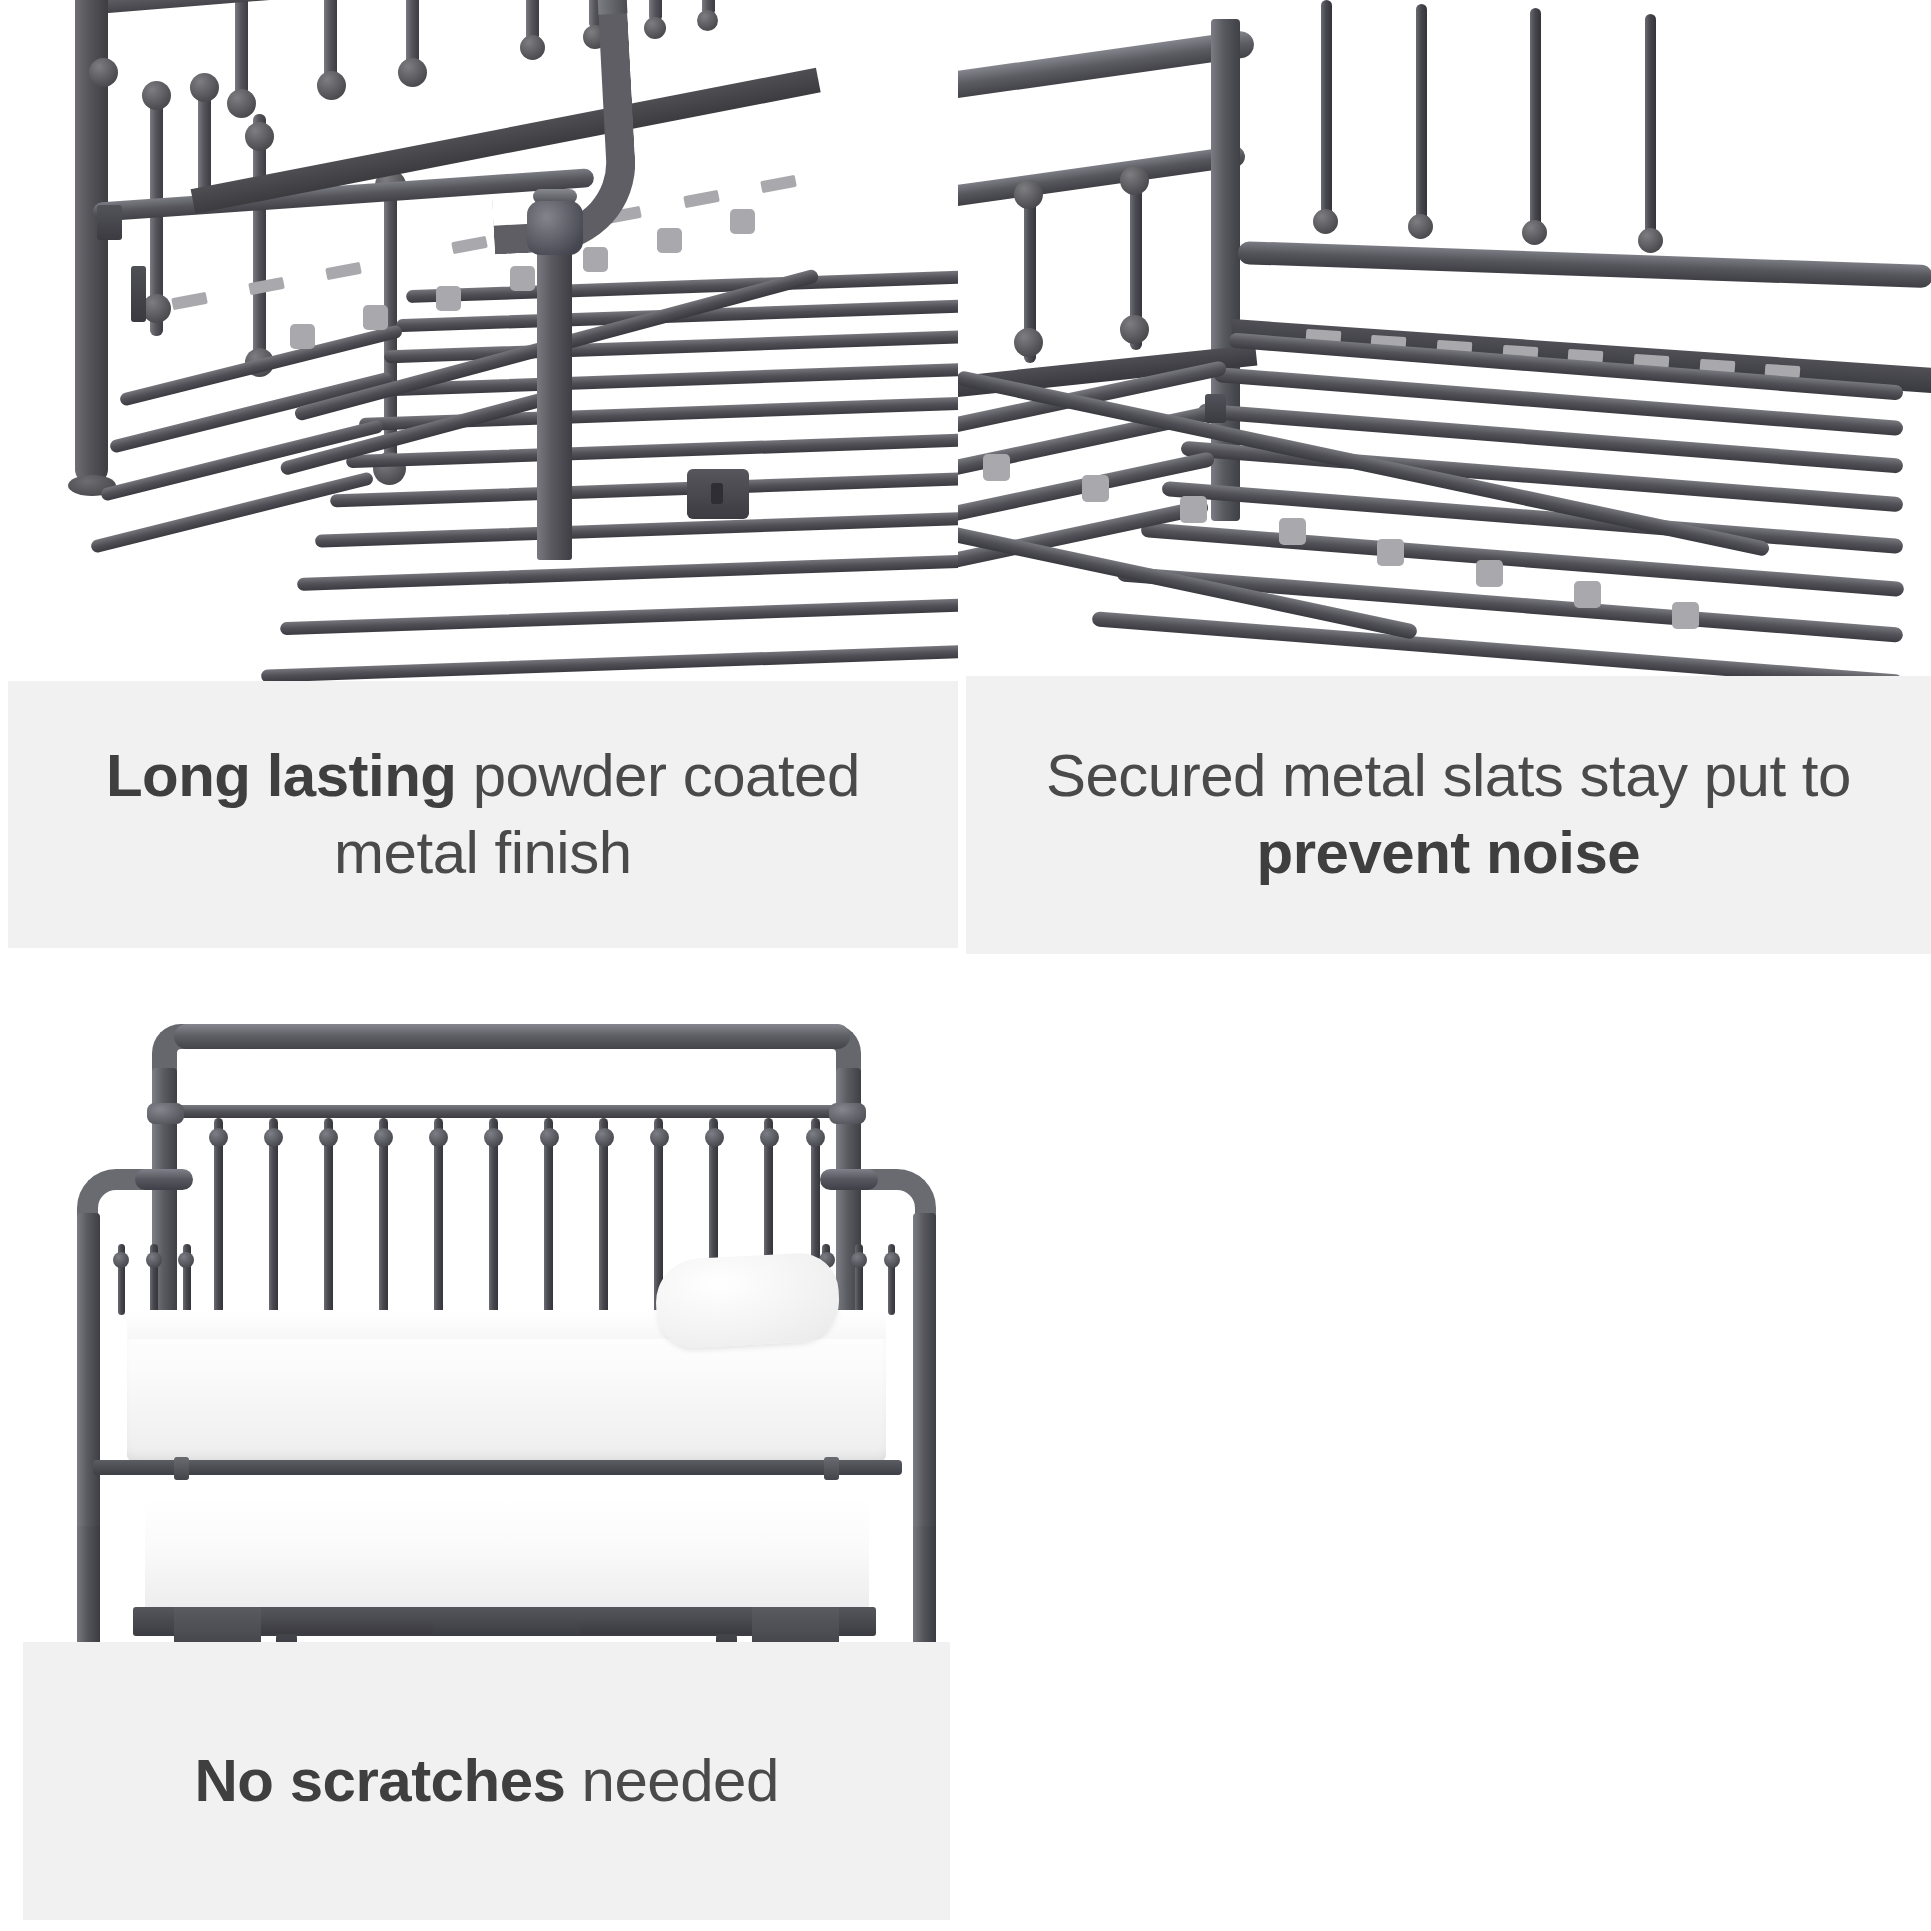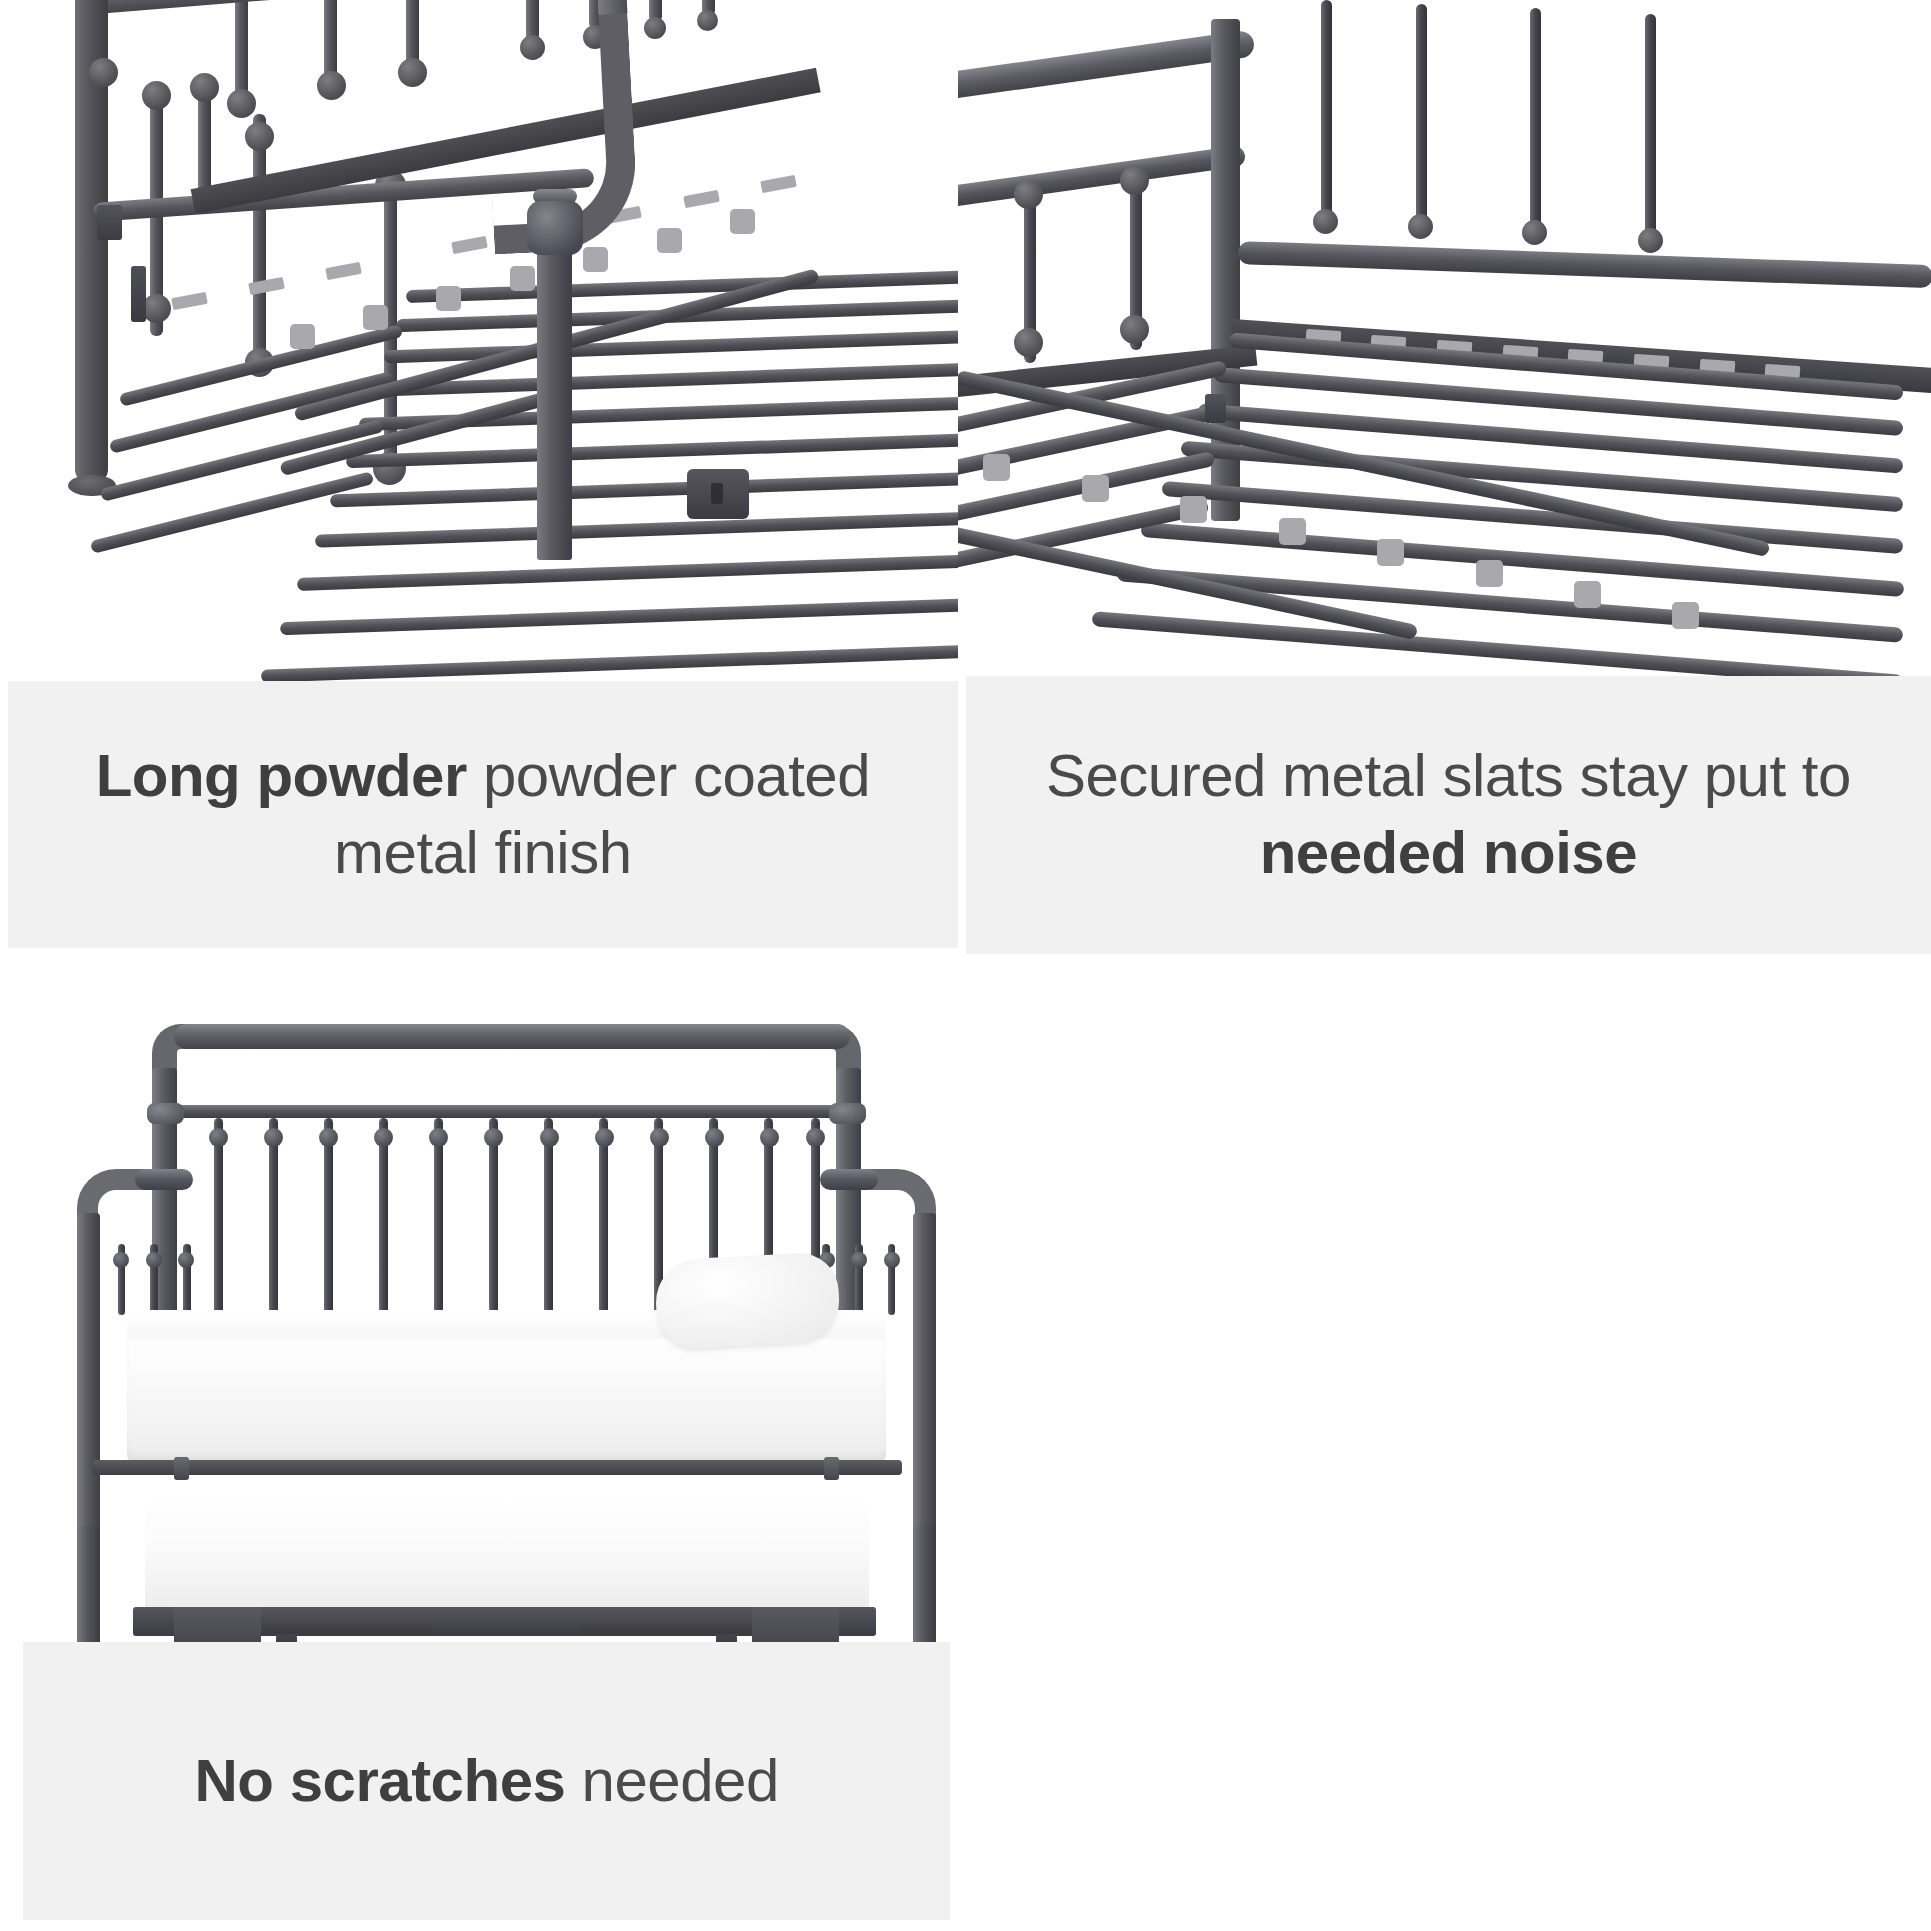--- a/index.html
+++ b/index.html
@@ -404,21 +404,21 @@
         <div class="p1-collar2"></div>
         <div class="p1-collar"></div>
 
         <div class="mt" style="left:687px; top:469px; width:62px; height:50px; border-radius:5.8px; background:linear-gradient(180deg,#56565c,#3b3b41);"></div>
         <div class="mt" style="left:711px; top:483px; width:11.6px; height:21px; border-radius:2.9px; background:#2e2e34;"></div>
         <div class="mt" style="left:97px; top:205px; width:25px; height:35px; border-radius:2.9px; background:linear-gradient(180deg,#53535a,#3b3b41);"></div>
         <div class="mt" style="left:131px; top:266px; width:15.4px; height:56px; border-radius:2.9px; background:linear-gradient(180deg,#4f4f56,#39393f);"></div>
       </div>
     </div>
     <div class="caption">
-      <div class="caption-text"><b>Long powder</b> powder coated metal finish</div>
+      <div class="caption-text"><b>Long lasting</b> powder coated metal finish</div>
     </div>
   </div>
 
 
   <div class="cell cell-b">
     <div class="photo">
       <div id="p3">
 
         <div class="p3-tall" style="left:363px; top:0px; height:222px;"></div>
         <div class="p3-tall" style="left:458px; top:3.9px; height:224px;"></div>
@@ -475,21 +475,21 @@
         <div class="lclip" style="left:518px; top:560px; width:27px; height:27px; border-radius:4.8px;"></div>
         <div class="lclip" style="left:616px; top:581px; width:27px; height:27px; border-radius:4.8px;"></div>
         <div class="lclip" style="left:714px; top:602px; width:27px; height:27px; border-radius:4.8px;"></div>
 
         <div class="p3-cross" style="left:-19.3px; top:575px; width:483px; transform:rotate(12deg);"></div>
 
         <div class="mt" style="left:247px; top:394px; width:21px; height:29px; border-radius:2.9px; background:linear-gradient(180deg,#52525a,#3a3a41);"></div>
       </div>
     </div>
     <div class="caption">
-      <div class="caption-text">Secured metal slats stay put to <b>needed noise</b></div>
+      <div class="caption-text">Secured metal slats stay put to <b>prevent noise</b></div>
     </div>
   </div>
 
   <div class="cell cell-b cell-r">
     <div class="photo">
       <div id="p4">
         <div class="bedwrap">
 
           <div class="hb-corner-l"></div>
           <div class="hb-corner-r"></div>

